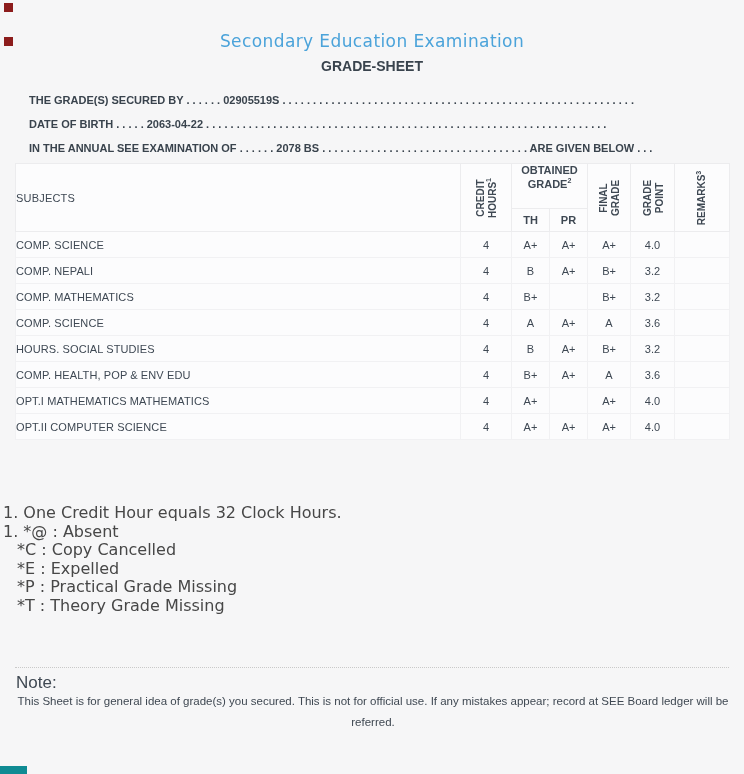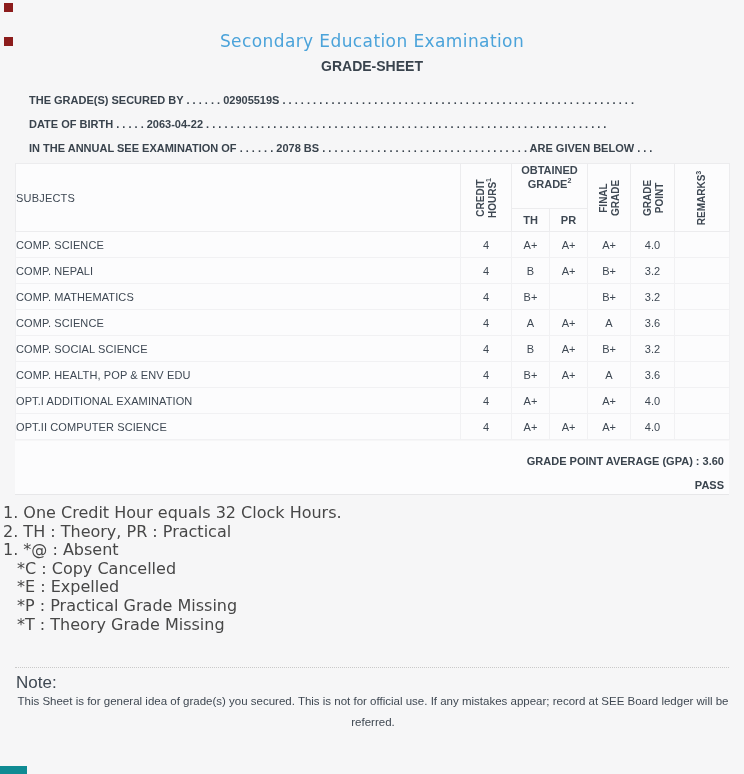--- a/index.html
+++ b/index.html
@@ -189,66 +189,61 @@
       <tr class="body-row">
         <td class="subject">COMP. SCIENCE</td>
         <td class="val">4</td>
         <td class="val">A</td>
         <td class="val">A+</td>
         <td class="val">A</td>
         <td class="val">3.6</td>
         <td class="val"></td>
       </tr>
       <tr class="body-row">
-        <td class="subject">COMP. SOCIAL SCIENCE</td>
+        <td class="subject">HOURS. SOCIAL STUDIES</td>
         <td class="val">4</td>
         <td class="val">B</td>
         <td class="val">A+</td>
         <td class="val">B+</td>
         <td class="val">3.2</td>
         <td class="val"></td>
       </tr>
       <tr class="body-row">
         <td class="subject">COMP. HEALTH, POP &amp; ENV EDU</td>
         <td class="val">4</td>
         <td class="val">B+</td>
         <td class="val">A+</td>
         <td class="val">A</td>
         <td class="val">3.6</td>
         <td class="val"></td>
       </tr>
       <tr class="body-row">
-        <td class="subject">OPT.I ADDITIONAL EXAMINATION</td>
+        <td class="subject">OPT.I MATHEMATICS MATHEMATICS</td>
         <td class="val">4</td>
         <td class="val">A+</td>
         <td class="val"></td>
         <td class="val">A+</td>
         <td class="val">4.0</td>
         <td class="val"></td>
       </tr>
       <tr class="body-row">
         <td class="subject">OPT.II COMPUTER SCIENCE</td>
         <td class="val">4</td>
         <td class="val">A+</td>
         <td class="val">A+</td>
         <td class="val">A+</td>
         <td class="val">4.0</td>
         <td class="val"></td>
       </tr>
     </tbody>
   </table>
 
-  <div class="gpa-band">
-    <div class="gpa-line">GRADE POINT AVERAGE (GPA) : 3.60</div>
-    <div class="pass-line">PASS</div>
-  </div>
 
   <div class="footnotes">
     <div>1. One Credit Hour equals 32 Clock Hours.</div>
-    <div>2. TH : Theory, PR : Practical</div>
     <div>1. *@ : Absent</div>
     <div class="sub-item">*C : Copy Cancelled</div>
     <div class="sub-item">*E : Expelled</div>
     <div class="sub-item">*P : Practical Grade Missing</div>
     <div class="sub-item">*T : Theory Grade Missing</div>
   </div>
 
   <div class="note-sep"></div>
   <div class="note-label">Note:</div>
   <div class="note-text">This Sheet is for general idea of grade(s) you secured. This is not for official use. If any mistakes appear; record at SEE Board ledger will be referred.</div>

